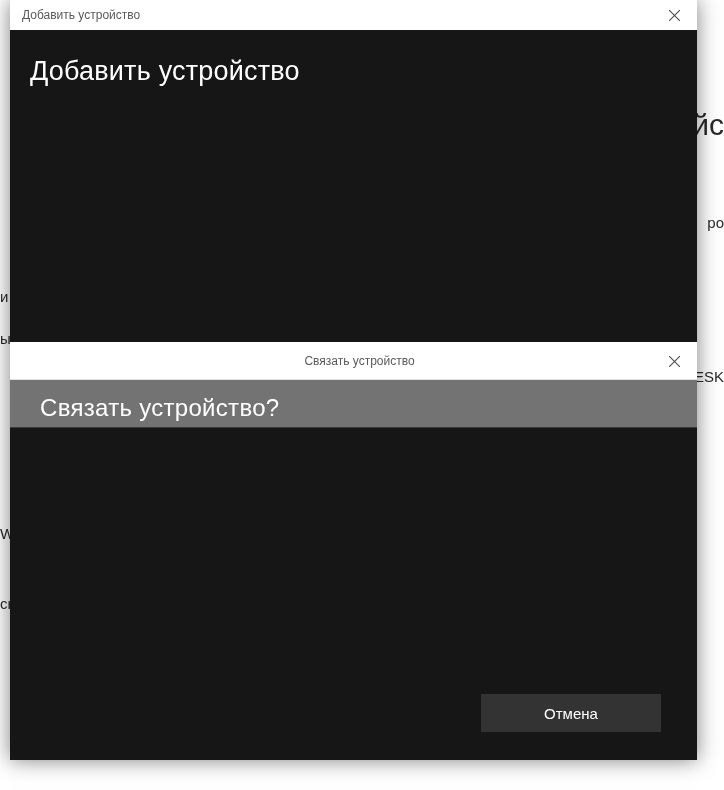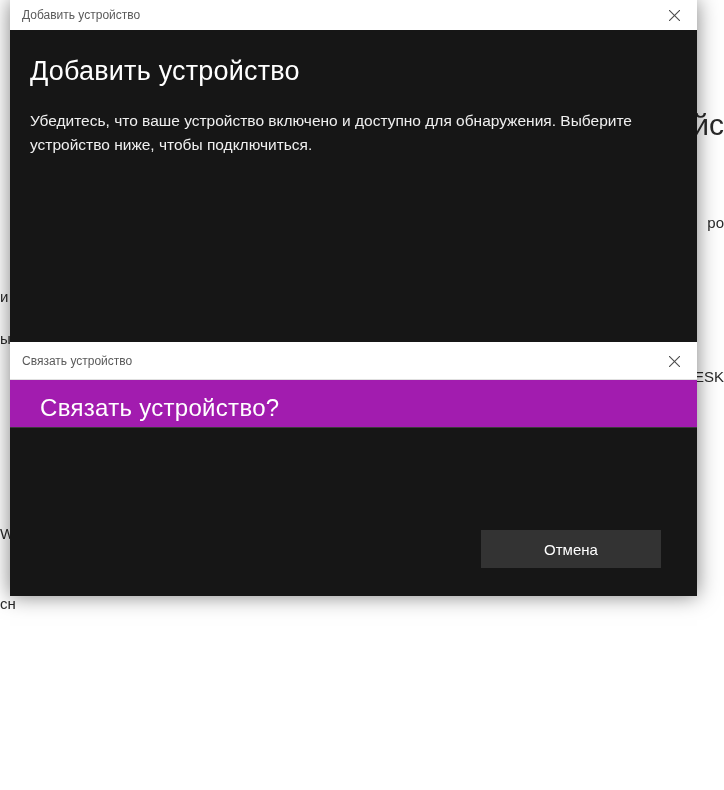--- a/index.html
+++ b/index.html
@@ -24,21 +24,21 @@
       font-size: 15px;
       z-index: 0;
     }
 
     
     .dialog-main {
       position: absolute;
       left: 10px;
       top: 0;
       width: 687px;
-      height: 596px;
+      height: 760px;
       background: #161616;
       z-index: 2;
       box-shadow: 0 0 20px rgba(0,0,0,0.5);
     }
     .dialog-titlebar {
       height: 30px;
       background: #ffffff;
       display: flex;
       align-items: center;
       padding-left: 12px;
@@ -94,20 +94,21 @@
       z-index: 3;
     }
     .dialog-secondary-titlebar {
       height: 38px;
       background: #ffffff;
       display: flex;
       align-items: center;
       padding-left: 12px;
       position: relative;
       border-bottom: 1px solid #e0e0e0;
+      justify-content: center;
     }
     .dialog-secondary-titlebar-text {
       font-size: 12px;
       color: #5a5a5a;
       font-weight: 400;
     }
     .dialog-secondary-close {
       position: absolute;
       right: 0;
       top: 0;
@@ -116,21 +117,21 @@
       display: flex;
       align-items: center;
       justify-content: center;
       cursor: pointer;
     }
     .dialog-secondary-close svg {
       width: 11px;
       height: 11px;
     }
     .dialog-secondary-body {
-      background: #a21caf;
+      background: #737373;
       height: 48px;
       padding: 14px 30px 0px 30px;
       overflow: hidden;
       border-bottom: 1px solid #3a3a3a;
     }
     .dialog-secondary-heading {
       color: #ffffff;
       font-size: 24px;
       font-weight: 400;
       letter-spacing: 0.3px;
@@ -171,21 +172,20 @@
     <span class="dialog-titlebar-text">Добавить устройство</span>
     <div class="dialog-close">
       <svg viewBox="0 0 10 10">
         <line x1="0" y1="0" x2="10" y2="10" stroke="#4a4a4a" stroke-width="1"></line>
         <line x1="10" y1="0" x2="0" y2="10" stroke="#4a4a4a" stroke-width="1"></line>
       </svg>
     </div>
   </div>
   <div class="dialog-body">
     <h1 class="dialog-heading">Добавить устройство</h1>
-    <p class="dialog-desc">Убедитесь, что ваше устройство включено и доступно для обнаружения. Выберите устройство ниже, чтобы подключиться.</p>
     <button class="cancel-button">Отмена</button>
   </div>
 </div>
 
 <div class="dialog-secondary">
   <div class="dialog-secondary-titlebar">
     <span class="dialog-secondary-titlebar-text">Связать устройство</span>
     <div class="dialog-secondary-close">
       <svg viewBox="0 0 10 10">
         <line x1="0" y1="0" x2="10" y2="10" stroke="#4a4a4a" stroke-width="1"></line>

